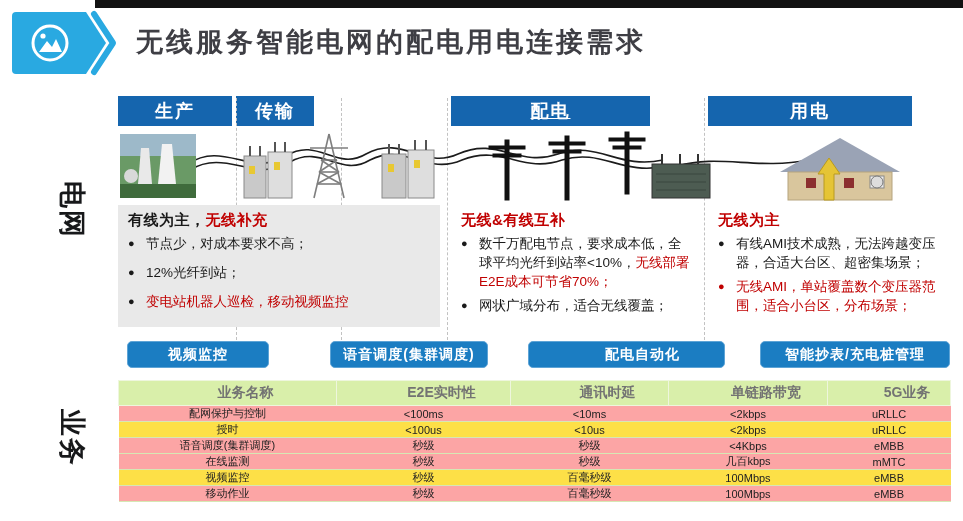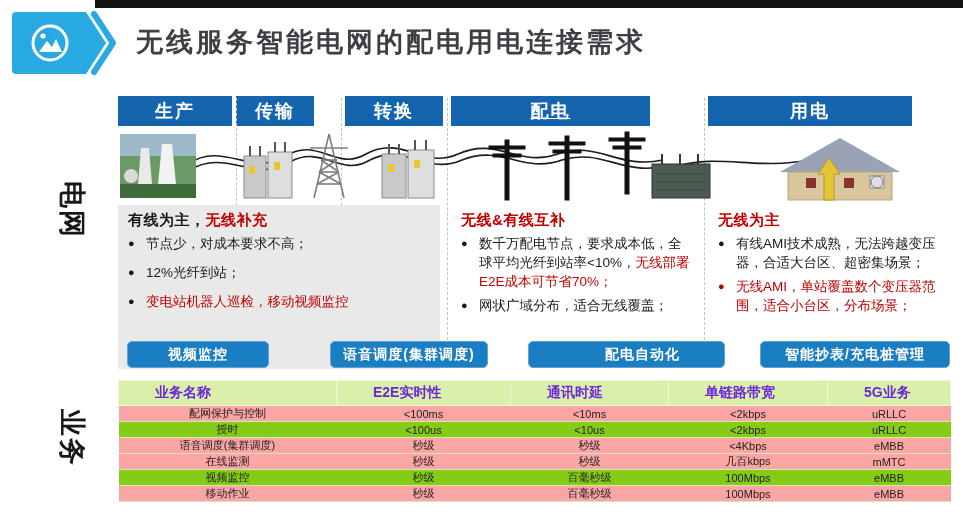--- a/index.html
+++ b/index.html
@@ -33,21 +33,21 @@
   .illustration { position:absolute; left:118px; top:126px; width:832px; height:77px; }
 
   
   .side-label { position:absolute; left:44px; width:56px; height:56px; display:flex; align-items:center;
                 justify-content:center; font-size:27px; font-weight:bold; color:#17181a;
                 transform:rotate(90deg); letter-spacing:2px; white-space:nowrap; }
   .side-label-grid { top:182px; }
   .side-label-business { top:410px; }
 
   
-  .panel { position:absolute; top:205px; height:164px; padding:6px 10px; font-size:13.5px; color:#1a1a1a; }
+  .panel { position:absolute; top:205px; height:122px; padding:6px 10px; font-size:13.5px; color:#1a1a1a; }
   .panel-1 { left:118px; width:322px; background:#e9e9e9; }
   .panel-2 { left:451px; width:250px; background:transparent; }
   .panel-3 { left:708px; width:242px; background:transparent; }
   .panel h3 { font-size:15px; font-weight:bold; margin-bottom:4px; letter-spacing:0.5px; }
   .bullet { display:flex; margin-bottom:5px; line-height:1.42; }
   .panel-1 .bullet { margin-bottom:10px; }
   .dot { flex:0 0 18px; font-size:11px; padding-top:2px; }
   [data-color="red"]  { color:#c00000; }
   [data-color="dark"] { color:#1a1a1a; }
 
@@ -58,45 +58,44 @@
   .btn-1 { left:127px; width:142px; }
   .btn-2 { left:330px; width:158px; }
   .btn-3 { left:528px; width:197px;padding-left:32px; }
   .btn-4 { left:760px; width:190px; }
 
   
   .req-table { position:absolute; left:118px; top:380px; width:832px; border-collapse:collapse;
                table-layout:fixed; font-size:11px; color:#222; }
   .req-table col.c1 { width:218px; } .req-table col.c2 { width:174px; } .req-table col.c3 { width:158px; }
   .req-table col.c4 { width:159px; } .req-table col.c5 { width:123px; }
-  .req-table th { background:#d9efaa; font-size:14px; font-weight:bold; height:25px; text-align:left;
-                  border:1px solid #eef6dd; color:#6d28d9;padding-left:36px; }
+  .req-table th { background:#d9efaa; font-size:14px; font-weight:bold; height:25px; text-align:center;
+                  border:1px solid #eef6dd; color:#737373;padding-left:36px; }
   .req-table td { height:14px; text-align:center; border-top:1px solid #d6e8b4; border-bottom:1px solid #d6e8b4; }
   .req-table tr.tint td { background:#fca5a5; }
-  .req-table tr.plain td { background:#84cc16; }
+  .req-table tr.plain td { background:#fde047; }
 </style>
 </head>
 <body>
 
 <div id="canvas">
 
   <div class="top-strip"></div>
 
   <svg class="title-icon" viewBox="0 0 112 70">
     <path d="M2,8 Q2,4 6,4 L76,4 L96,35 L76,66 L6,66 Q2,66 2,62 Z" fill="#29a9e1"></path>
     <path d="M84,6 L103,35 L84,64" fill="none" stroke="#29a9e1" stroke-width="6" stroke-linecap="round" stroke-linejoin="round"></path>
     <circle cx="40" cy="35" r="17" fill="none" stroke="#ffffff" stroke-width="3"></circle>
     <polygon points="29,44 37,33 42,39 46,31 52,44" fill="#ffffff"></polygon>
     <circle cx="33" cy="28" r="2.6" fill="#ffffff"></circle>
   </svg>
   <div class="page-title">无线服务智能电网的配电用电连接需求</div>
 
   <div class="stage stage-1">生产</div>
   <div class="stage stage-2">传输</div>
-  <div class="stage stage-3">转换</div>
   <div class="stage stage-4">配电</div>
   <div class="stage stage-5">用电</div>
 
   <div class="vsep vsep-1"></div>
   <div class="vsep vsep-2"></div>
   <div class="vsep vsep-3"></div>
   <div class="vsep vsep-4"></div>
 
   <svg class="illustration" viewBox="0 0 832 77">
 

